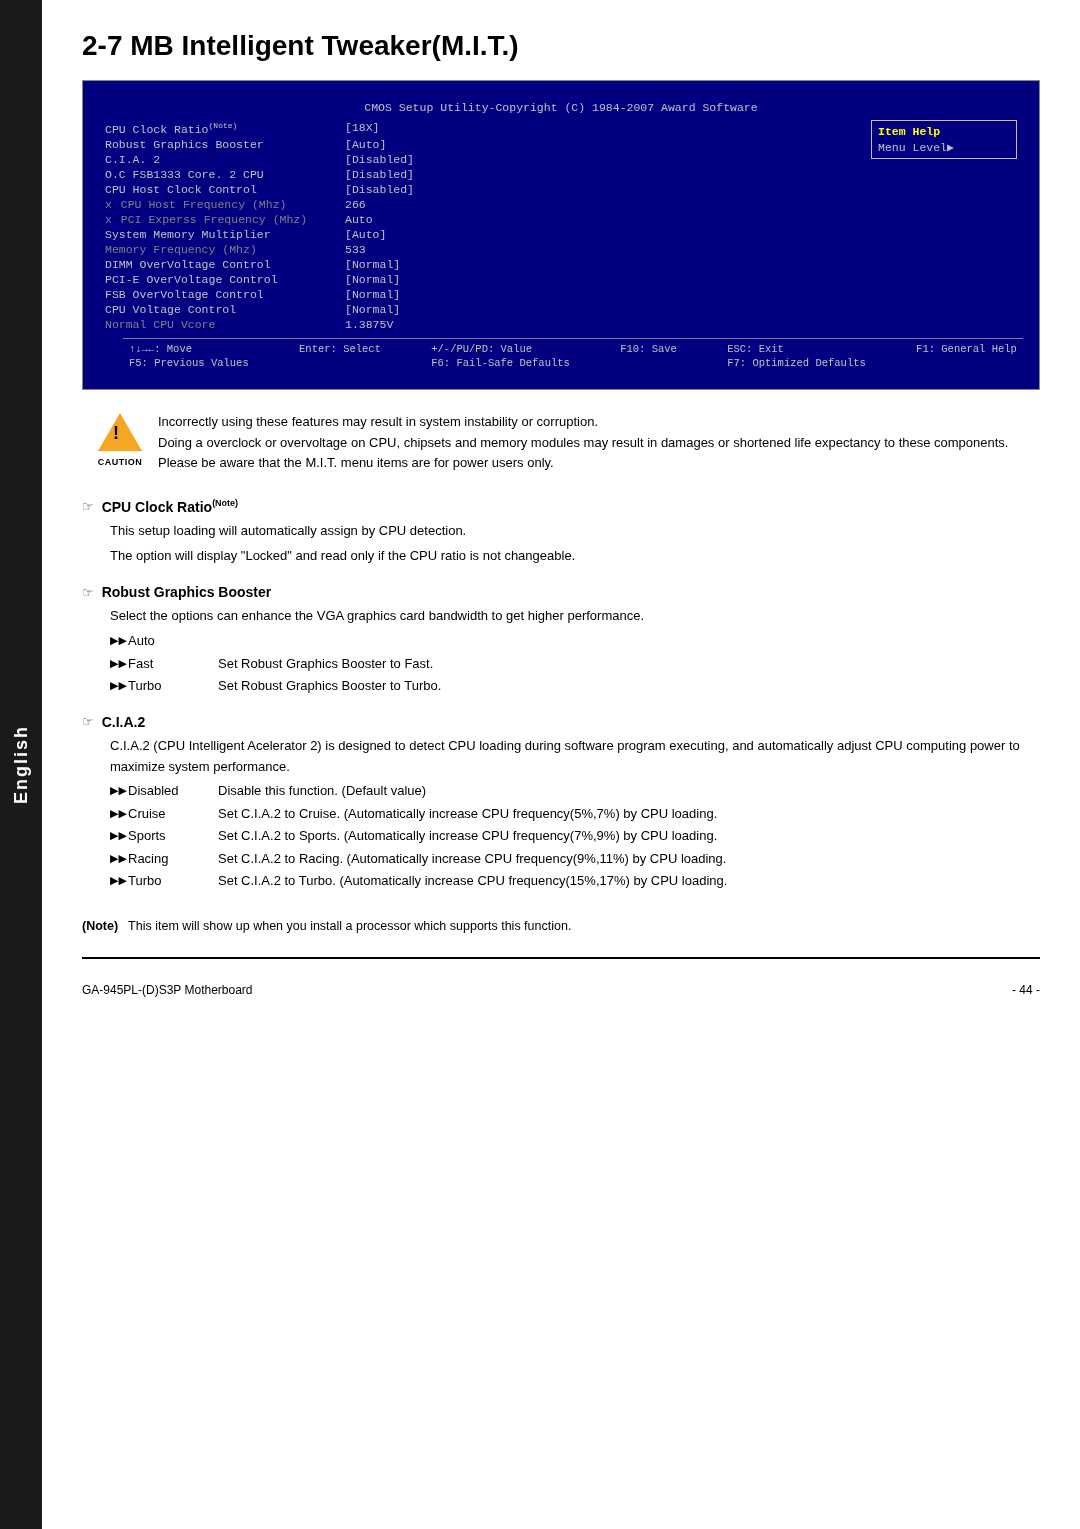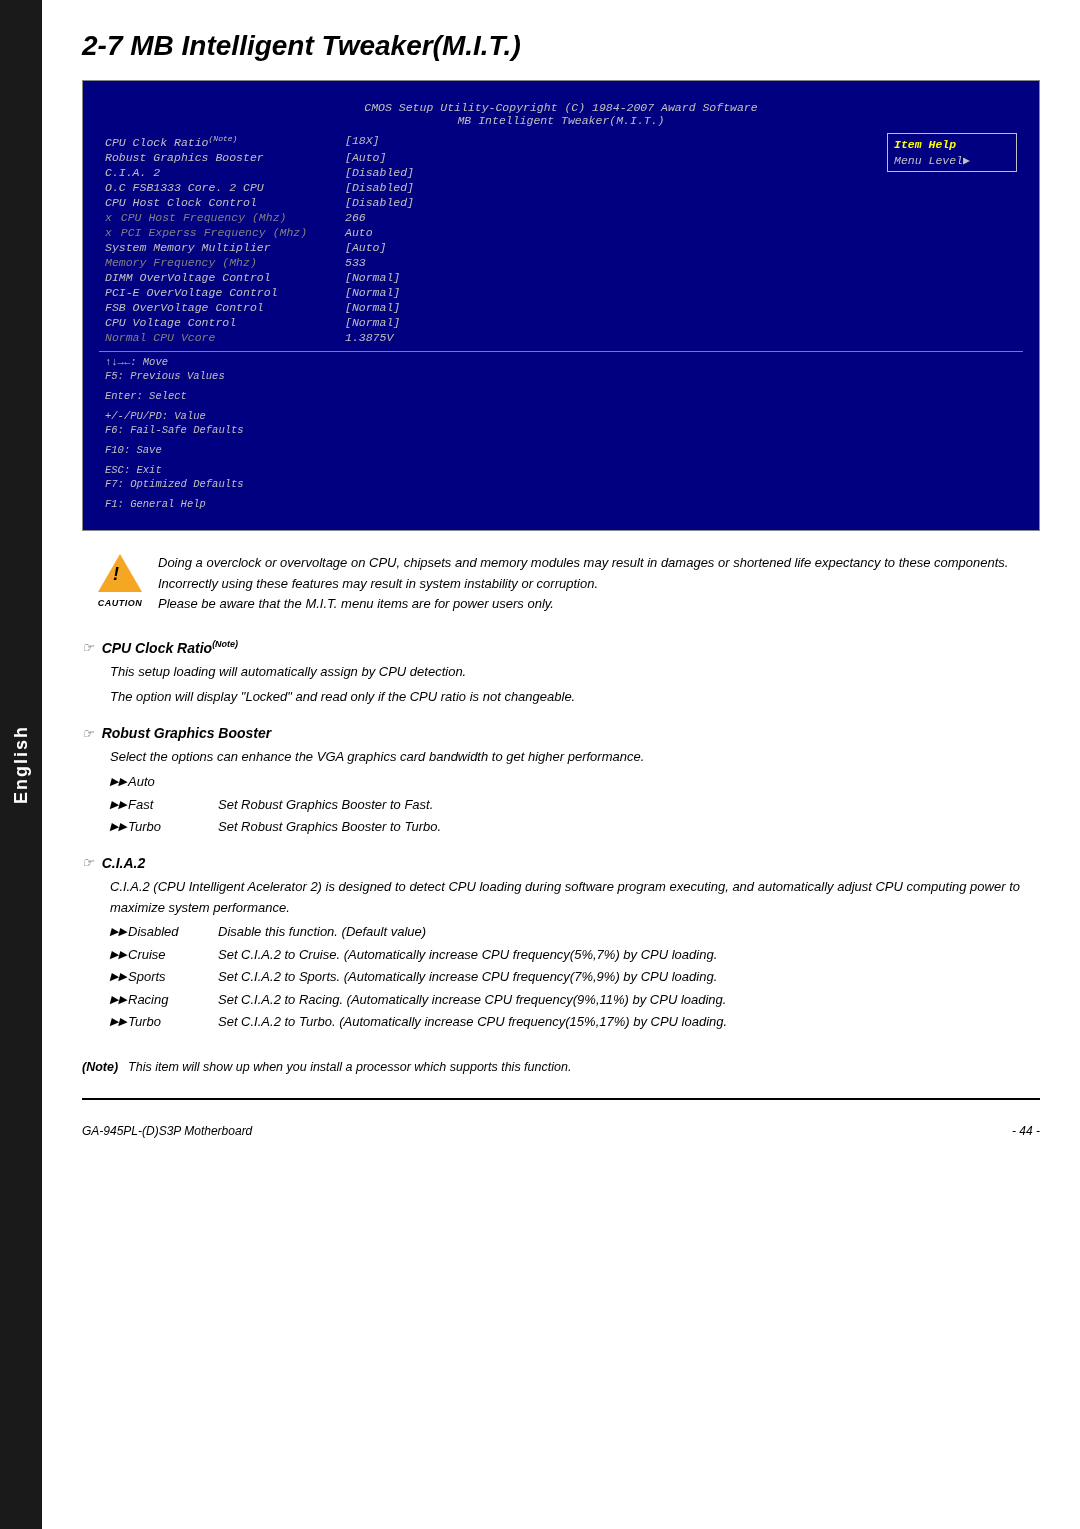--- a/index.html
+++ b/index.html
@@ -32,21 +32,20 @@
       writing-mode: vertical-rl;
       text-orientation: mixed;
       transform: rotate(180deg);
       letter-spacing: 2px;
     }
 
     
     .main-content {
       margin-left: 42px;
       padding: 30px 40px 40px 40px;
-      font-style: italic;
     }
 
     
     .page-title {
       font-size: 28px;
       font-weight: bold;
       margin-bottom: 18px;
       color: #000;
     }
 
@@ -73,21 +72,21 @@
     .bios-body {
       display: flex;
       flex-direction: row;
       padding: 4px 6px 6px 6px;
       gap: 6px;
     }
     .bios-left {
       flex: 1;
     }
     .bios-right {
-      width: 130px;
+      width: 146px;
       border: 1px solid #c0c0c0;
       padding: 4px 6px;
       color: #ffff00;
       font-family: 'Courier New', monospace;
       font-size: 11.5px;
       align-self: flex-start;
     }
     .bios-right .help-title {
       color: #ffff00;
       font-weight: bold;
@@ -113,26 +112,27 @@
       color: #808080;
       margin-right: 2px;
     }
     .bios-value {
       color: #c0c0c0;
     }
     .bios-footer {
       border-top: 1px solid #808080;
       padding: 4px 6px;
       display: flex;
-      flex-direction: column;
+      flex-direction: row;
       justify-content: space-between;
       font-family: 'Courier New', monospace;
       font-size: 10.5px;
       color: #c0c0c0;
       gap: 8px;
+      margin-left: 24px;
     }
     .bios-footer-row {
       display: flex;
       flex-direction: column;
       gap: 2px;
     }
 
     
     .caution-box {
       display: flex;
@@ -274,21 +274,20 @@
   <span class="sidebar-text">English</span>
 </div>
 
 <div class="main-content">
 
   <h1 class="page-title">2-7   MB Intelligent Tweaker(M.I.T.)</h1>
 
   <div class="bios-screen">
     <div class="bios-header">
       <div>CMOS Setup Utility-Copyright (C) 1984-2007 Award Software</div>
-      <div>MB Intelligent Tweaker(M.I.T.)</div>
     </div>
     <div class="bios-body">
       <div class="bios-left">
 
       <div class="bios-row">
             <span class="bios-label"><span>  </span>CPU Clock Ratio<sup style="font-size: 8px;">(Note)</sup></span>
             <span class="bios-value">[18X]</span>
           </div>
           <div class="bios-row">
             <span class="bios-label"><span>  </span>Robust Graphics Booster</span>
@@ -374,22 +373,22 @@
   </div>
 
   <div class="caution-box">
     <div class="caution-icon">
       <div style="position:relative; width:44px; height:40px;">
         <div class="caution-triangle"></div>
       </div>
       <div class="caution-label">CAUTION</div>
     </div>
     <div class="caution-text">
+        <div>Incorrectly using these features may result in system instability or corruption.</div>
         <div>Doing a overclock or overvoltage on CPU, chipsets and memory modules may result in damages or shortened life expectancy to these components.</div>
-        <div>Incorrectly using these features may result in system instability or corruption.</div>
         <div>Please be aware that the M.I.T. menu items are for power users only.</div>
       </div>
   </div>
 
   <div id="sections-container">
       <div>
         <div class="section-header">
           <span class="section-arrow">☞</span>
           <span class="section-title">CPU Clock Ratio<sup>(Note)</sup></span>
         </div>

